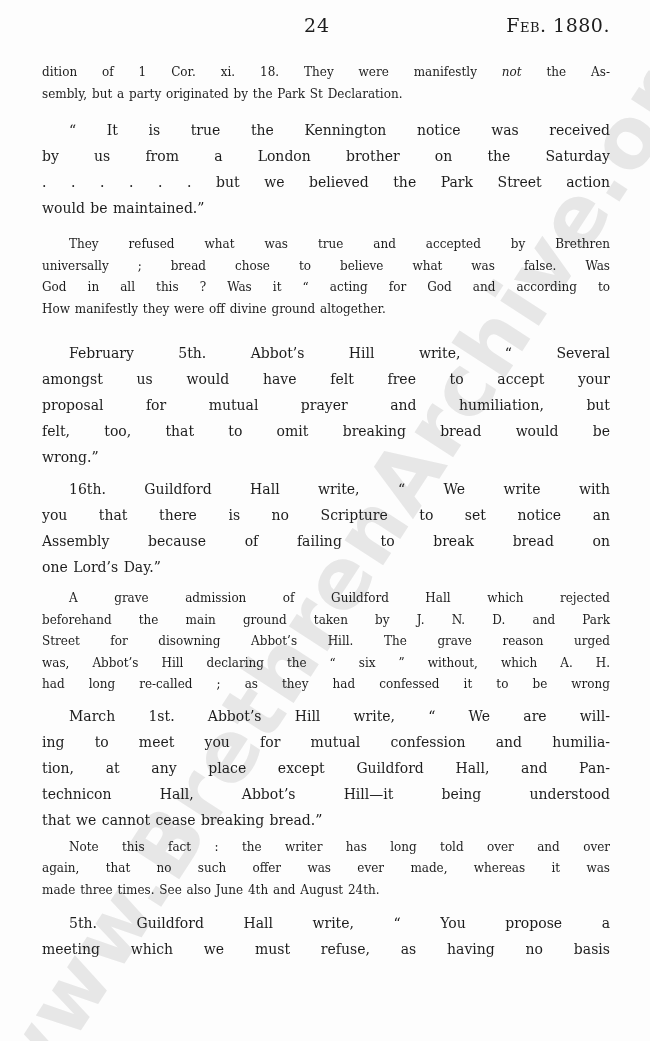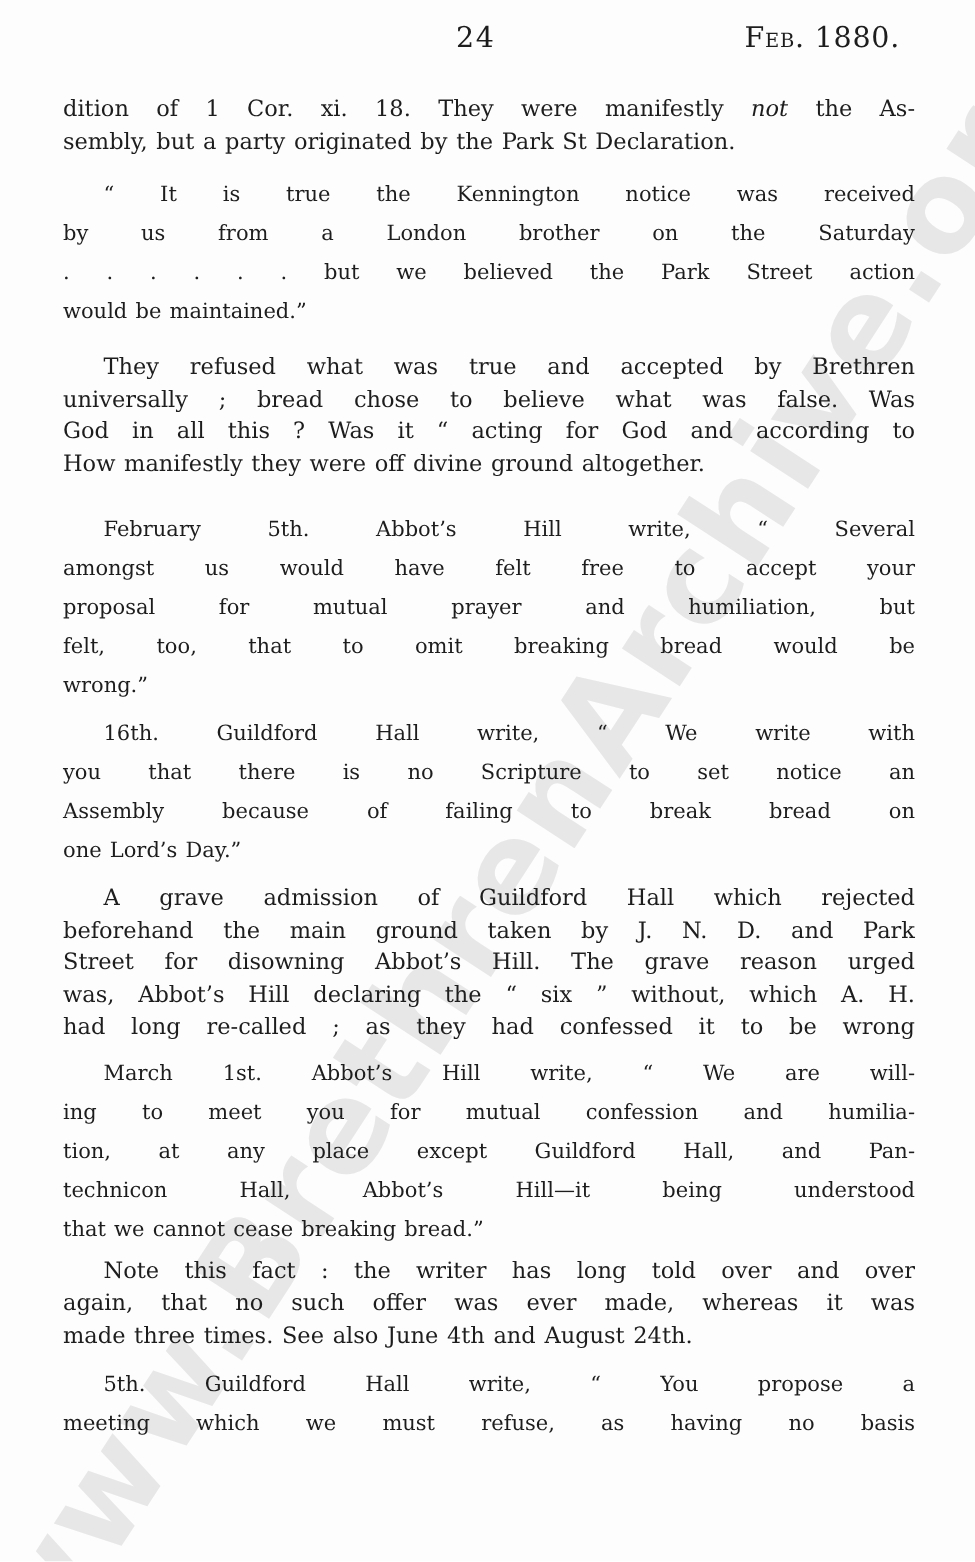--- a/index.html
+++ b/index.html
@@ -38,35 +38,35 @@
     font-size: 19px;
   }
   .page-num {
     position: absolute;
     left: 50%;
     transform: translateX(-22px);
     letter-spacing: 1px;
   }
   .header-date {
     position: absolute;
-    right: 10px;
+    right: 0;
     font-variant: small-caps;
     letter-spacing: 0.5px;
   }
   .para { margin: 0; }
   .para .line {
     text-align: justify;
     text-align-last: justify;
     word-spacing: 1px;
   }
   .para .line.last { text-align-last: left; }
   .para .line:first-child { text-indent: 27px; }
   .para.no-indent .line:first-child { text-indent: 0; }
   .para.large { font-size: 14px; line-height: 26px; }
-  .para.small { font-size: 15px; line-height: 21.5px; }
+  .para.small { font-size: 12px; line-height: 21.5px; }
   .para em { font-style: italic; }
   
   .para:nth-of-type(1) { margin-bottom: 12px; }
   .para:nth-of-type(2) { margin-bottom: 13px; }
   .para:nth-of-type(3) { margin-bottom: 20px; }
   .para:nth-of-type(4) { margin-bottom: 6px; }
   .para:nth-of-type(5) { margin-bottom: 8px; }
   .para:nth-of-type(6) { margin-bottom: 7px; }
   .para:nth-of-type(7) { margin-bottom: 4px; }
   .para:nth-of-type(8) { margin-bottom: 9px; }

